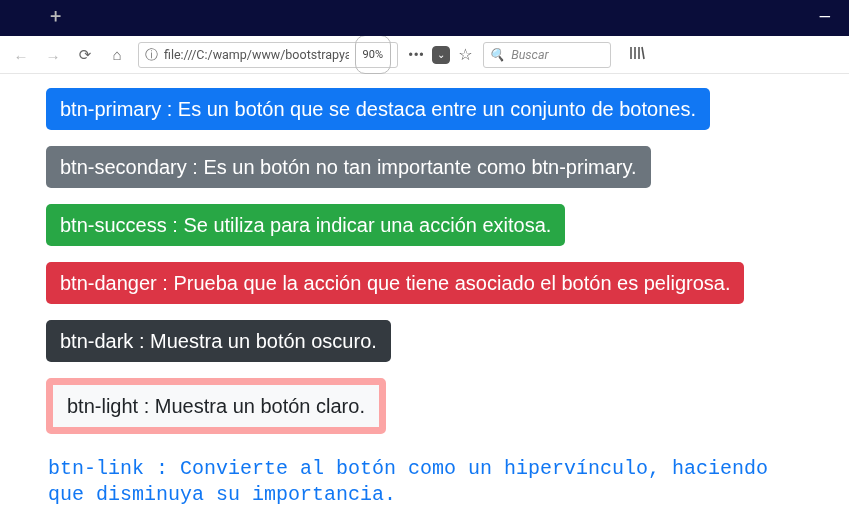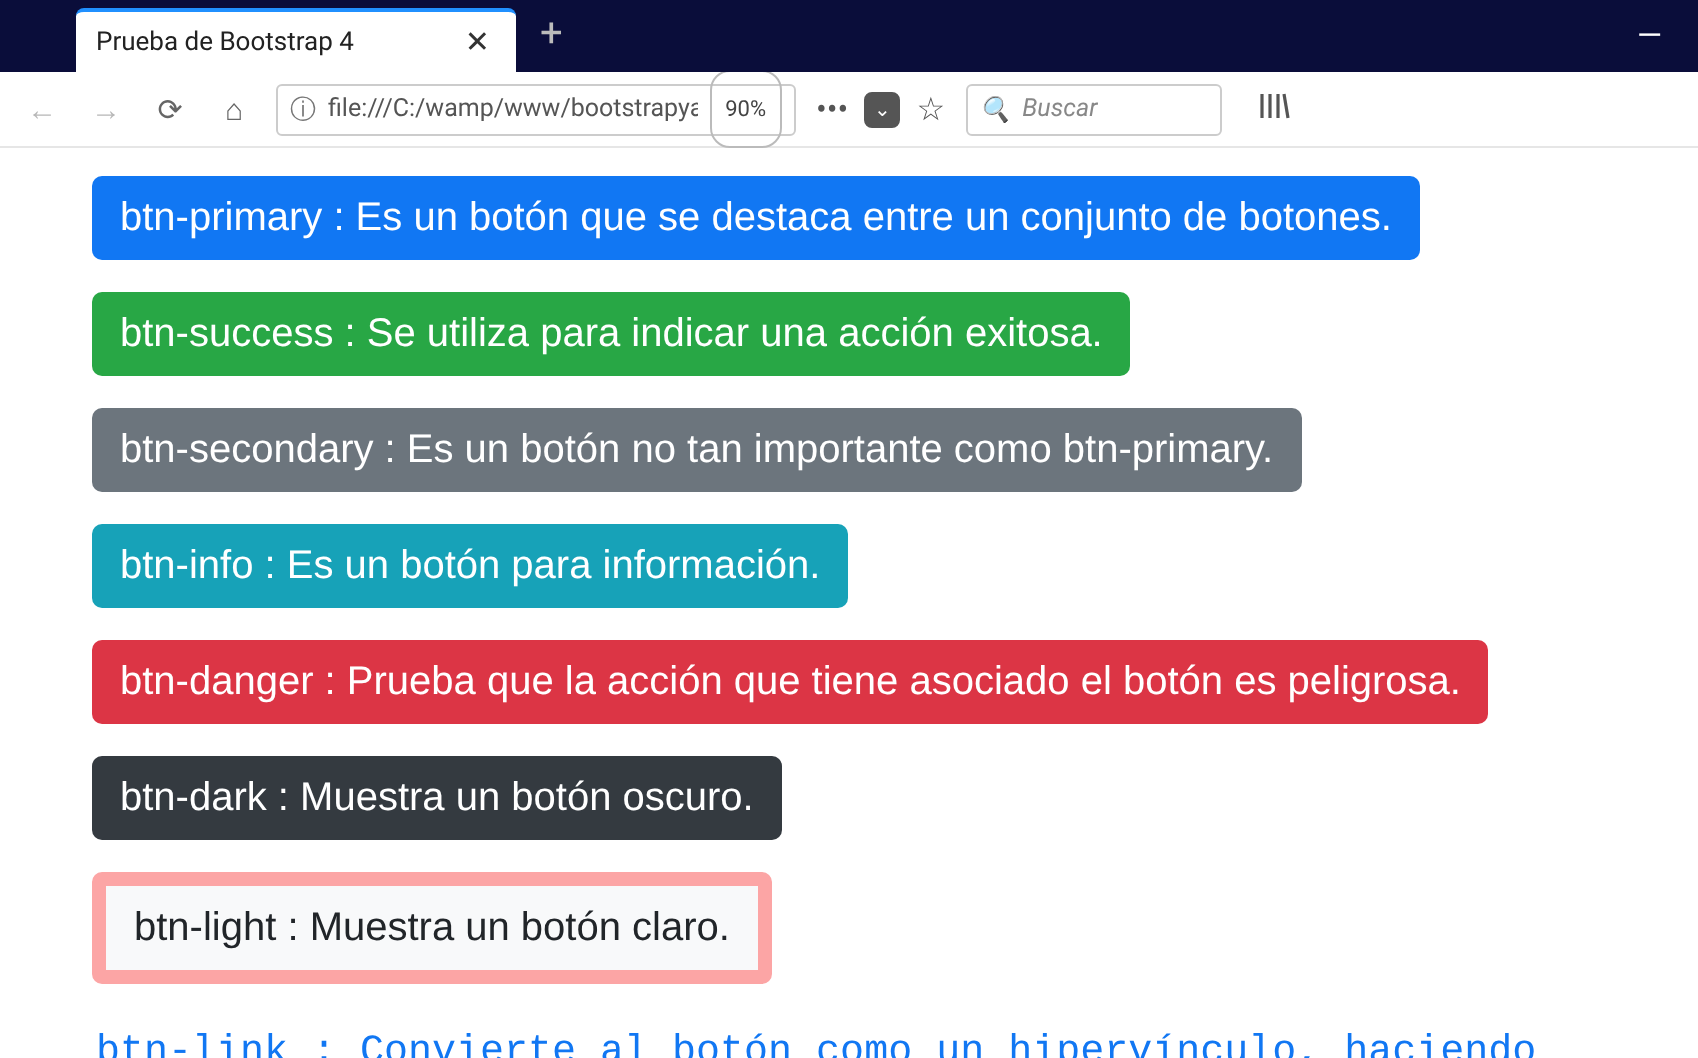--- a/index.html
+++ b/index.html
@@ -133,24 +133,20 @@
     .btn-danger    { background:#dc3545; color:#fff; }
     .btn-dark      { background:#343a40; color:#fff; }
     .btn-light     { background:#f8f9fa; color:#212529; border:7px solid #fca5a5; }
     .btn-link      { background:transparent; color:#1177f3; padding:6px 2px;font-family:Liberation Mono, monospace; }
     .row { display:block; }
   </style>
 </head>
 <body>
 
 <div class="window-top">
-  <div class="tab">
-    <span class="title">Prueba de Bootstrap 4</span>
-    <span class="close">✕</span>
-  </div>
   <span class="newtab">+</span>
   <div class="win-ctrl">
     <span>—</span>
   </div>
 </div>
 
 <div class="toolbar">
   <span class="nav-btn dis">←</span>
   <span class="nav-btn dis">→</span>
   <span class="nav-btn">⟳</span>
@@ -182,20 +178,19 @@
             <line x1="10" y1="2" x2="10" y2="14"></line>
             <line x1="13" y1="2" x2="15" y2="14"></line>
           </g>
         </svg>
     </span>
   </div>
 </div>
 
 <div class="content">
   <div class="row"><button class="btn btn-primary">btn-primary : Es un botón que se destaca entre un conjunto de botones.</button></div>
+  <div class="row"><button class="btn btn-secondary">btn-secondary : Es un botón no tan importante como btn-primary.</button></div>
   <div class="row"><button class="btn btn-success">btn-success : Se utiliza para indicar una acción exitosa.</button></div>
-  <div class="row"><button class="btn btn-secondary">btn-secondary : Es un botón no tan importante como btn-primary.</button></div>
-  <div class="row"><button class="btn btn-info">btn-info : Es un botón para información.</button></div>
   <div class="row"><button class="btn btn-danger">btn-danger : Prueba que la acción que tiene asociado el botón es peligrosa.</button></div>
   <div class="row"><button class="btn btn-dark">btn-dark : Muestra un botón oscuro.</button></div>
   <div class="row"><button class="btn btn-light">btn-light : Muestra un botón claro.</button></div>
   <div class="row"><button class="btn btn-link">btn-link : Convierte al botón como un hipervínculo, haciendo que disminuya su importancia.</button></div>
 </div>
 
 </body></html>

